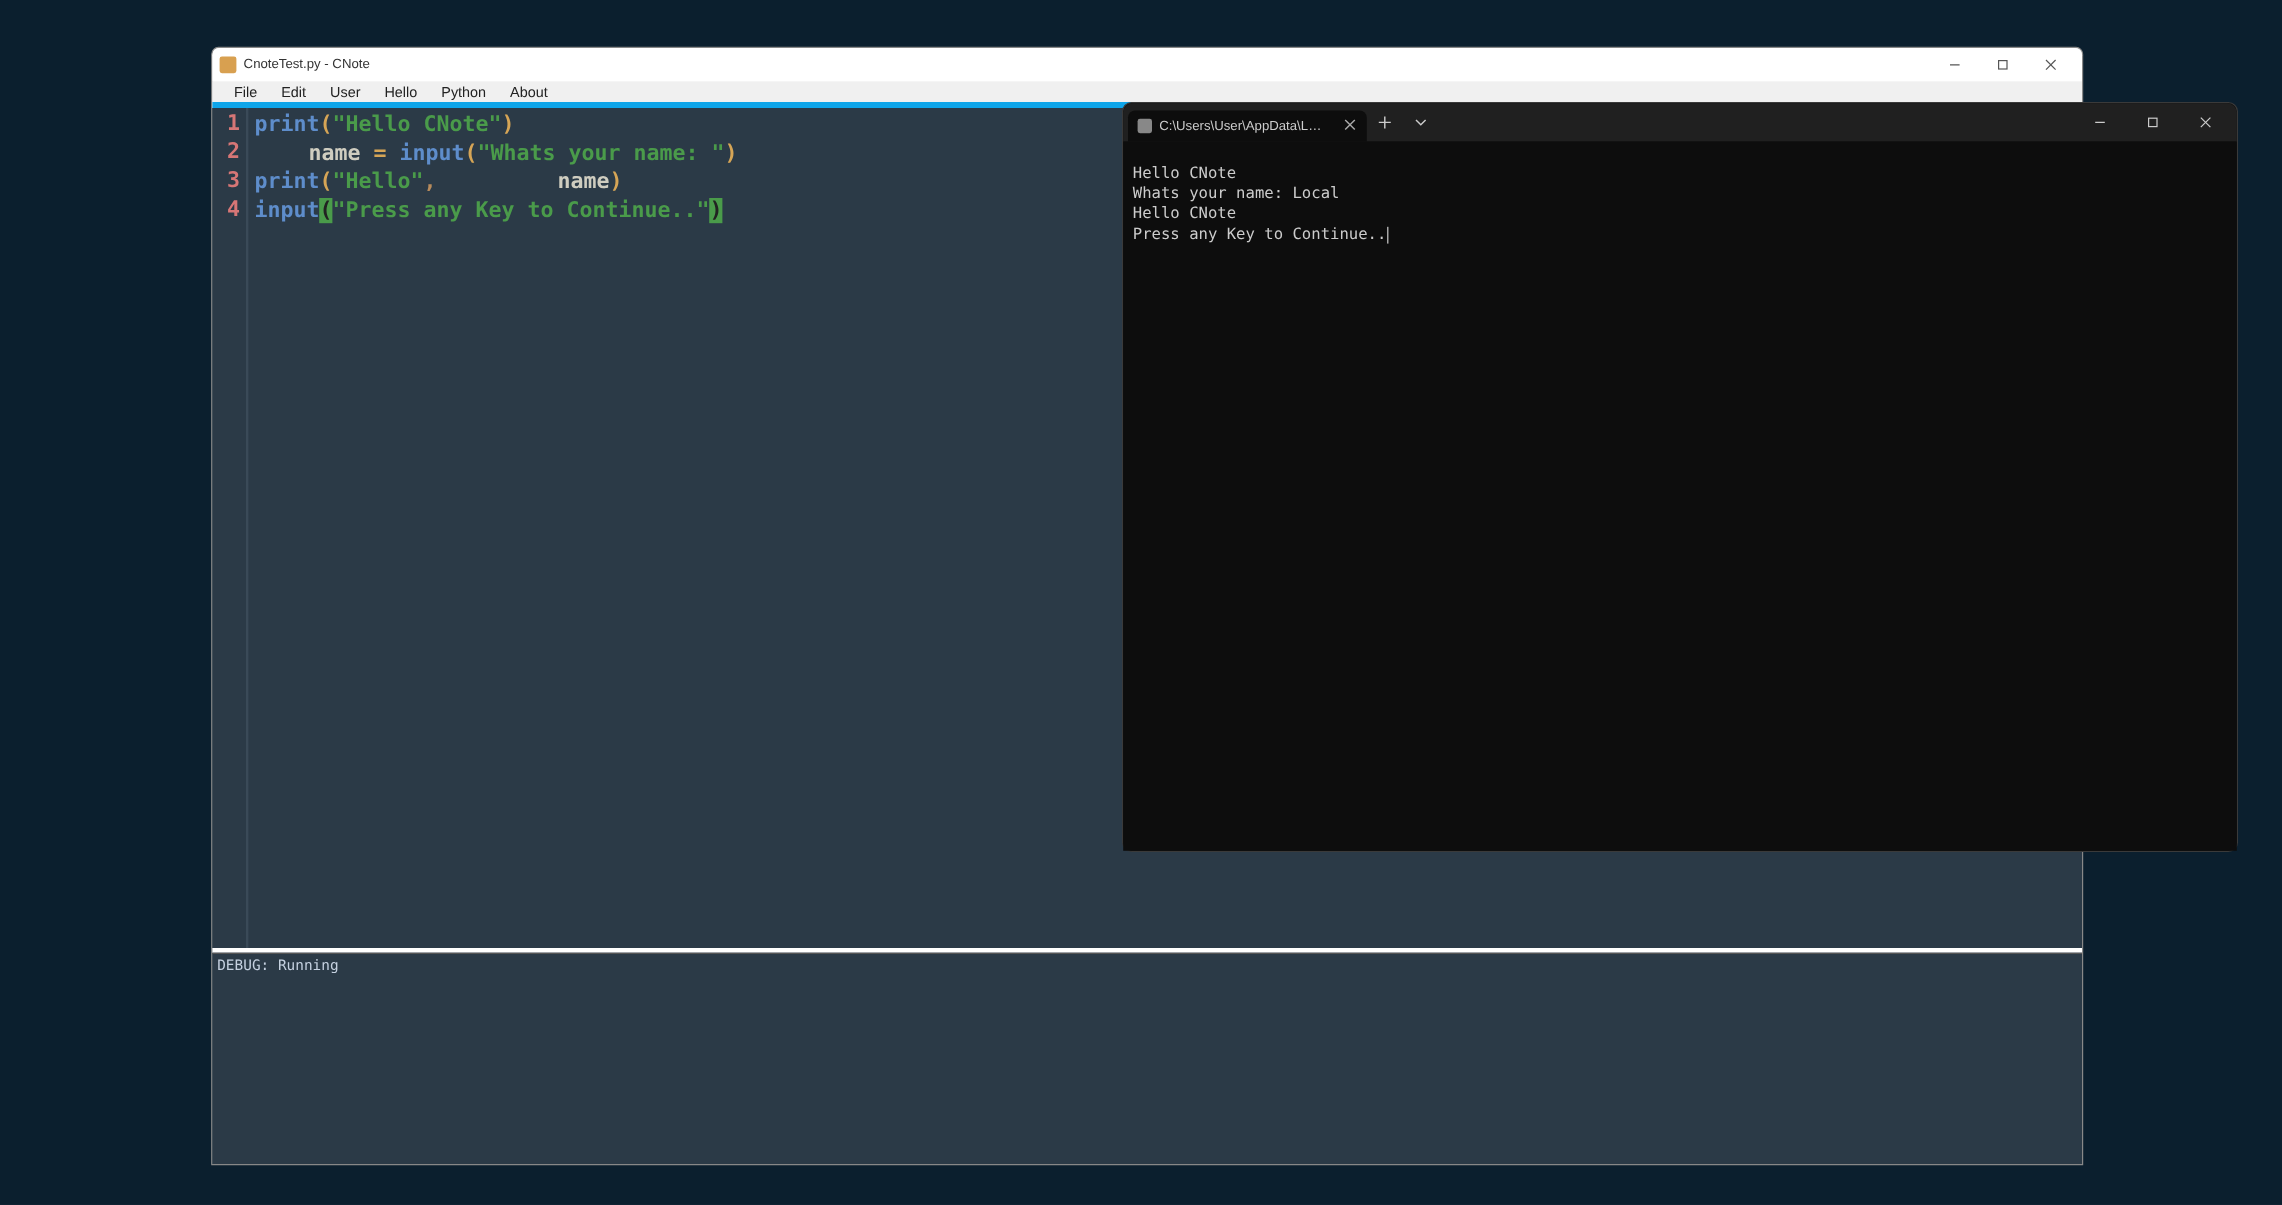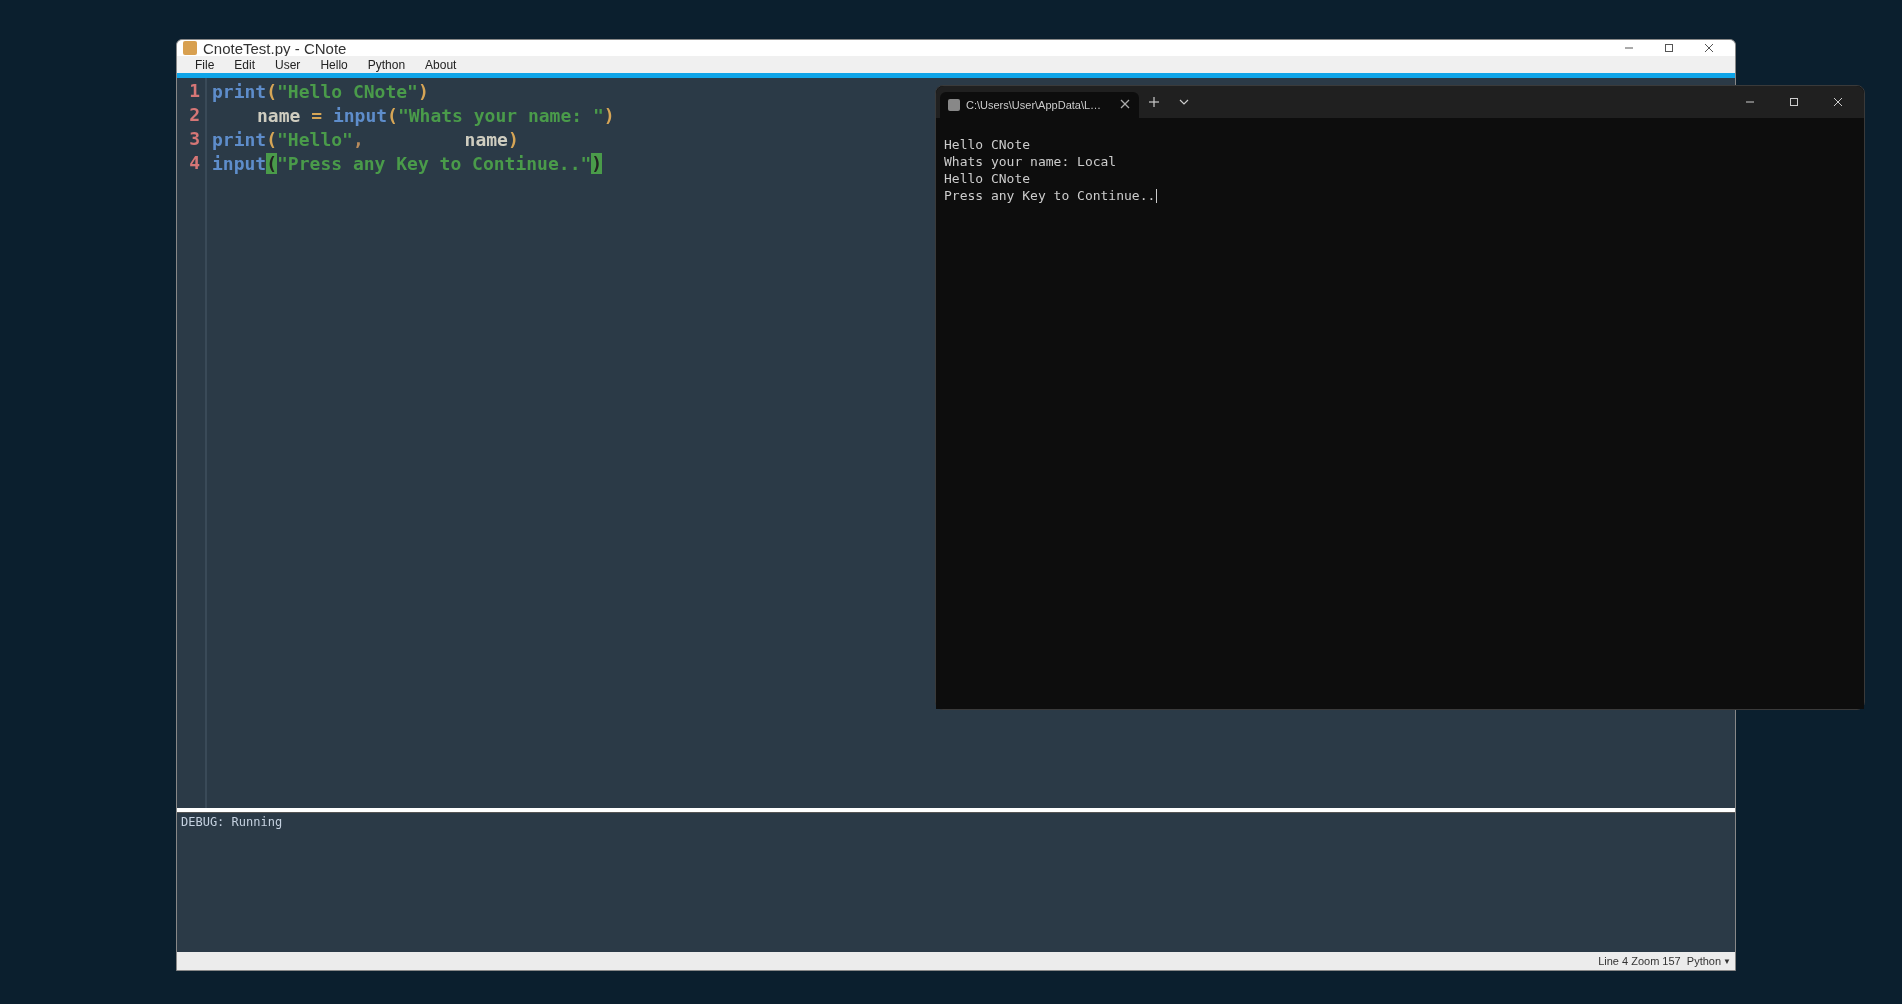--- a/index.html
+++ b/index.html
@@ -20,26 +20,26 @@
   width: 1560px;
   height: 932px;
   background: #f0f0f0;
   border: 1px solid #888;
   border-radius: 6px 6px 0 0;
   display: flex;
   flex-direction: column;
 }
 
 .titlebar {
-  height: 16px;
+  height: 28px;
   background: #fff;
   display: flex;
   align-items: center;
   padding: 0 6px;
-  font-size: 15px;
+  font-size: 11px;
   color: #333;
   border-radius: 6px 6px 0 0;
 }
 .titlebar-icon {
   width: 14px; height: 14px;
   background: #d8a050;
   margin-right: 6px;
   border-radius: 2px;
 }
 .titlebar-spacer { flex: 1; }
@@ -110,21 +110,21 @@
 .tok-str { color: #4a9b4a; }
 .tok-paren { color: #d6a556; }
 .tok-paren-hl { background: #4a9b4a; color: #222; }
 .tok-comma { color: #b88b5c; }
 
 .output-divider {
   height: 4px;
   background: #fff;
 }
 .output-panel {
-  height: 140px;
+  height: 176px;
   background: #2b3a47;
   padding: 2px 4px;
   font-family: Consolas, monospace;
   font-size: 12px;
   color: #c5d1e0;
   border-top: 1px solid #555;
 }
 
 .statusbar {
   height: 18px;
@@ -265,29 +265,20 @@
           <div class="line-no">4</div>
         </div>
       <div class="code-text" id="code-text"><div><span class="tok-fn">print</span><span class="tok-paren">(</span><span class="tok-str">"Hello CNote"</span><span class="tok-paren">)</span></div><div><span class="tok-name">name</span><span class="tok-op"> = </span><span class="tok-fn">input</span><span class="tok-paren">(</span><span class="tok-str">"Whats your name: "</span><span class="tok-paren">)</span></div><div><span class="tok-fn">print</span><span class="tok-paren">(</span><span class="tok-str">"Hello"</span><span class="tok-comma">,</span><span class="tok-name"> </span><span class="tok-name">name</span><span class="tok-paren">)</span></div><div><span class="tok-fn">input</span><span class="tok-paren-hl">(</span><span class="tok-str">"Press any Key to Continue.."</span><span class="tok-paren-hl">)</span></div></div>
     </div>
     <div class="output-divider"></div>
     <div class="output-panel">
       <span>DEBUG: Running</span>
     </div>
   </div>
 
-  <div class="statusbar">
-    <div class="status-left"></div>
-    <span>Line 4</span>
-    <span>&nbsp;</span>
-    <span>Zoom 157</span>
-    <span>&nbsp;&nbsp;</span>
-    <span>Python</span>
-    <span class="status-drop">▼</span>
-  </div>
 </div>
 
 <div class="terminal-window">
   <div class="term-tabbar">
     <div class="term-tab">
       <div class="term-tab-icon"></div>
       <span class="term-tab-label">C:\Users\User\AppData\Local\P...</span>
       <span class="term-tab-close">
         <svg width="10" height="10" viewBox="0 0 10 10">
             <line x1="1" y1="1" x2="9" y2="9" stroke="#aaa" stroke-width="1.2"></line>

